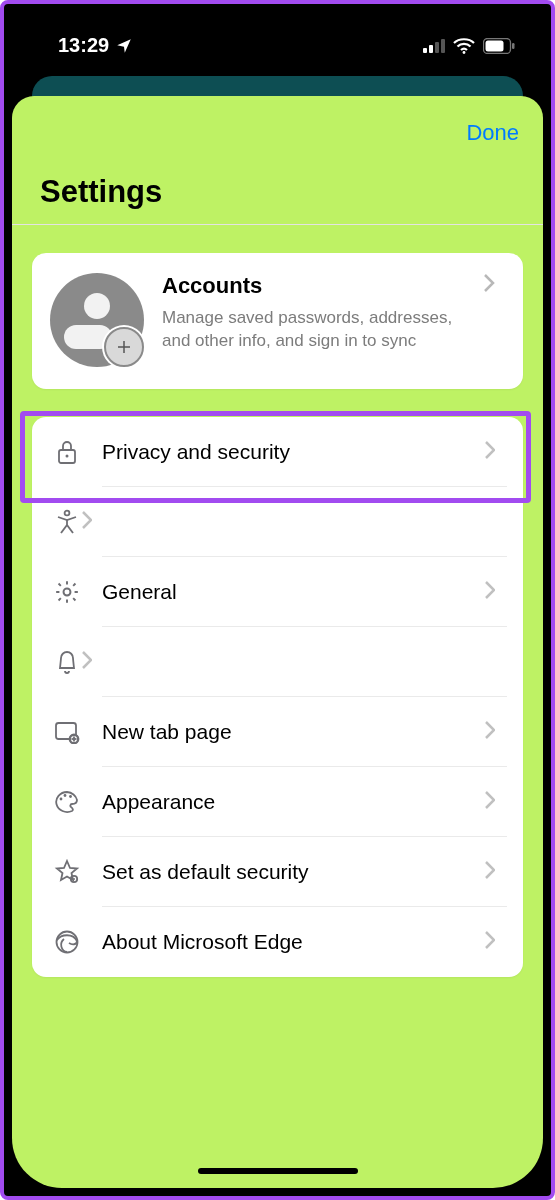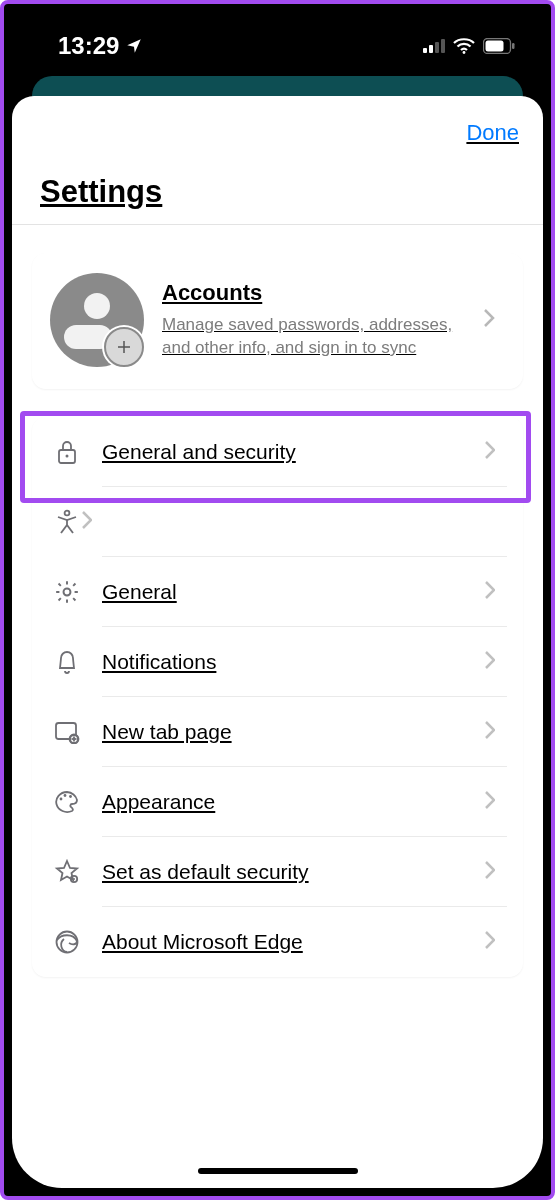--- a/index.html
+++ b/index.html
@@ -19,21 +19,21 @@
     background: #000;
     position: relative;
   }
   .status-bar {
     height: 83px;
     display: flex;
     align-items: center;
     justify-content: space-between;
     color: #fff;
     padding: 0 36px 0 54px;
-    font-size: 24px;
+    font-size: 20px;
     font-weight: 600;
     border-radius: 29px;
   }
   .status-left { display:flex; align-items:center; gap:6px; }
   .status-right { display:flex; align-items:center; gap:8px; }
   .loc-icon svg, .cell-icon svg, .wifi-icon svg, .batt-icon svg { display:block; }
 
   .teal-strip {
     position: absolute;
     top: 72px;
@@ -43,23 +43,22 @@
     background: #0d4e53;
     border-radius: 20px 20px 0 0;
   }
 
   .sheet {
     position: absolute;
     top: 92px;
     left: 8px;
     right: 8px;
     bottom: 8px;
-    background: #ffffff;
+    background: #bef264;
     border-radius: 22px 22px 50px 50px;
-    text-decoration: underline;
   }
   .sheet-top {
     display:flex;
     justify-content:flex-end;
     padding: 24px 24px 6px 24px;
   }
   .done-btn {
     color: #007aff;
     font-size: 22px;
     font-weight: 400;
@@ -78,21 +77,21 @@
   .content { padding: 28px 20px 0 20px; }
 
   .card {
     background:#fff;
     border-radius: 14px;
     box-shadow: 0 1px 2px rgba(0,0,0,0.05);
   }
 
   .accounts-row {
     display:flex;
-    align-items:center;
+    align-items:flex-start;
     padding: 20px 18px 22px 18px;
   }
   .avatar-wrap { position:relative; width:94px; height:94px; flex:0 0 94px; }
   .avatar-circle {
     width:94px;height:94px;border-radius:50%;background:#8a8a8a;position:relative;
   }
   .avatar-head { position:absolute; width:26px;height:26px;border-radius:50%;background:#f2f2f2; top:20px;left:34px; }
   .avatar-body { position:absolute; width:48px;height:24px;border-radius:12px;background:#f2f2f2; bottom:18px;left:14px; }
   .avatar-add {
     position:absolute; right:0; bottom:0;
@@ -224,21 +223,21 @@
         <div class="highlight-box"></div>
 
         <div class="row">
           <div class="row-icon">
             <svg width="24" height="26" viewBox="0 0 24 26" fill="none" stroke="currentColor" stroke-width="1.8">
               <rect x="4" y="11" width="16" height="13" rx="2"></rect>
               <path d="M8 11 V7 a4 4 0 0 1 8 0 V11"></path>
               <circle cx="12" cy="17" r="1.5" fill="currentColor" stroke="none"></circle>
             </svg>
           </div>
-          <div class="row-label">General and security</div>
+          <div class="row-label">Privacy and security</div>
           <div class="chev"><svg width="10" height="18" viewBox="0 0 10 18" fill="none" stroke="currentColor" stroke-width="2.5">
                 <polyline points="1,1 9,9 1,17"></polyline>
               </svg></div>
           <div class="row-sep"></div>
         </div>
 
         <div class="row">
           <div class="row-icon">
             <svg width="26" height="26" viewBox="0 0 26 26" fill="none" stroke="currentColor" stroke-width="1.8">
               <circle cx="13" cy="4" r="2.4"></circle>
@@ -268,21 +267,20 @@
           <div class="row-sep"></div>
         </div>
 
         <div class="row">
           <div class="row-icon">
             <svg width="24" height="26" viewBox="0 0 24 26" fill="none" stroke="currentColor" stroke-width="1.8">
               <path d="M5 19 C5 19 6 10 6 9 a6 6 0 0 1 12 0 c0 1 1 10 1 10 Z"></path>
               <path d="M10 22 a2 2 0 0 0 4 0"></path>
             </svg>
           </div>
-          <div class="row-label">Notifications</div>
           <div class="chev"><svg width="10" height="18" viewBox="0 0 10 18" fill="none" stroke="currentColor" stroke-width="2.5">
                 <polyline points="1,1 9,9 1,17"></polyline>
               </svg></div>
           <div class="row-sep"></div>
         </div>
 
         <div class="row">
           <div class="row-icon">
             <svg width="26" height="24" viewBox="0 0 26 24" fill="none" stroke="currentColor" stroke-width="1.8">
               <rect x="2" y="3" width="20" height="16" rx="2.5"></rect>

